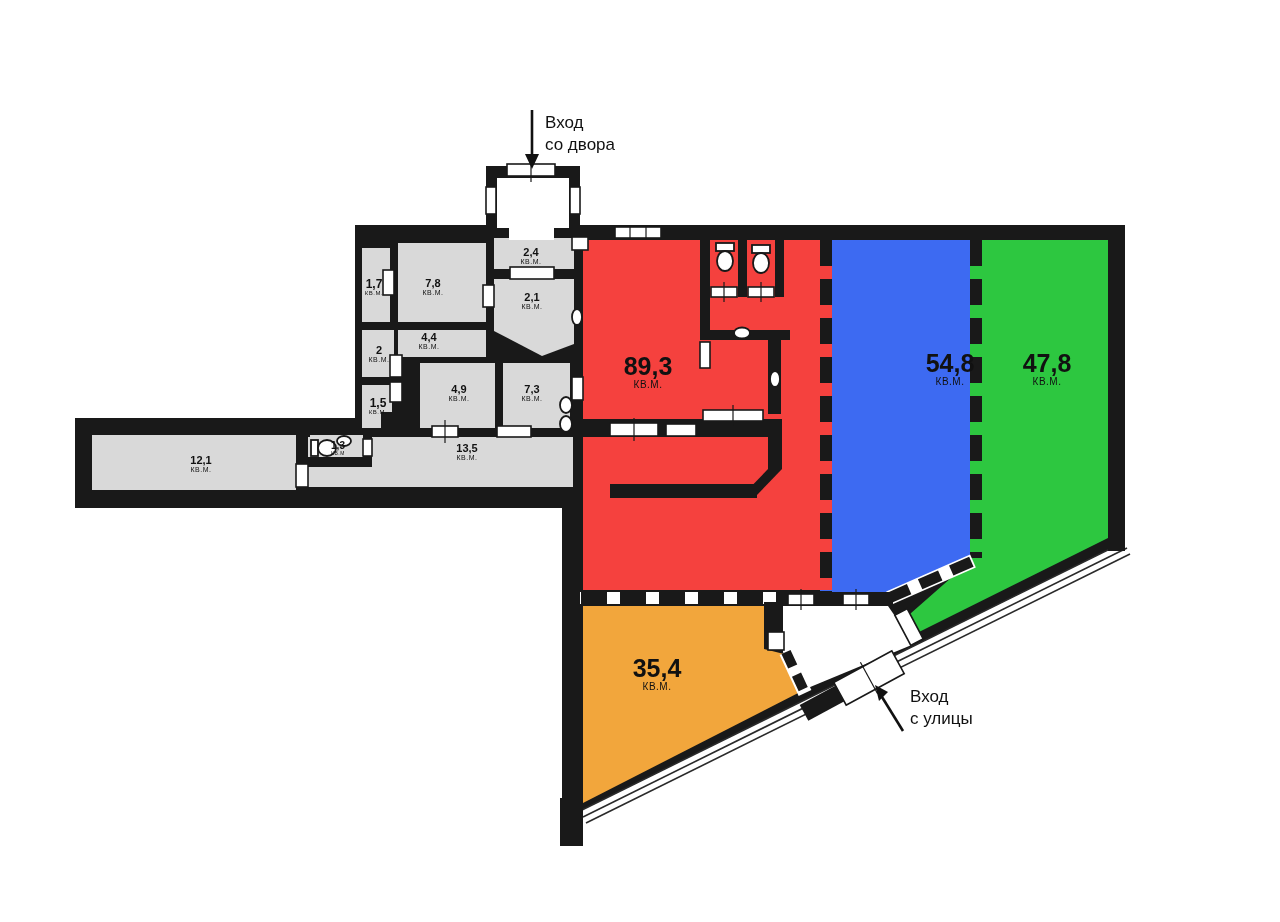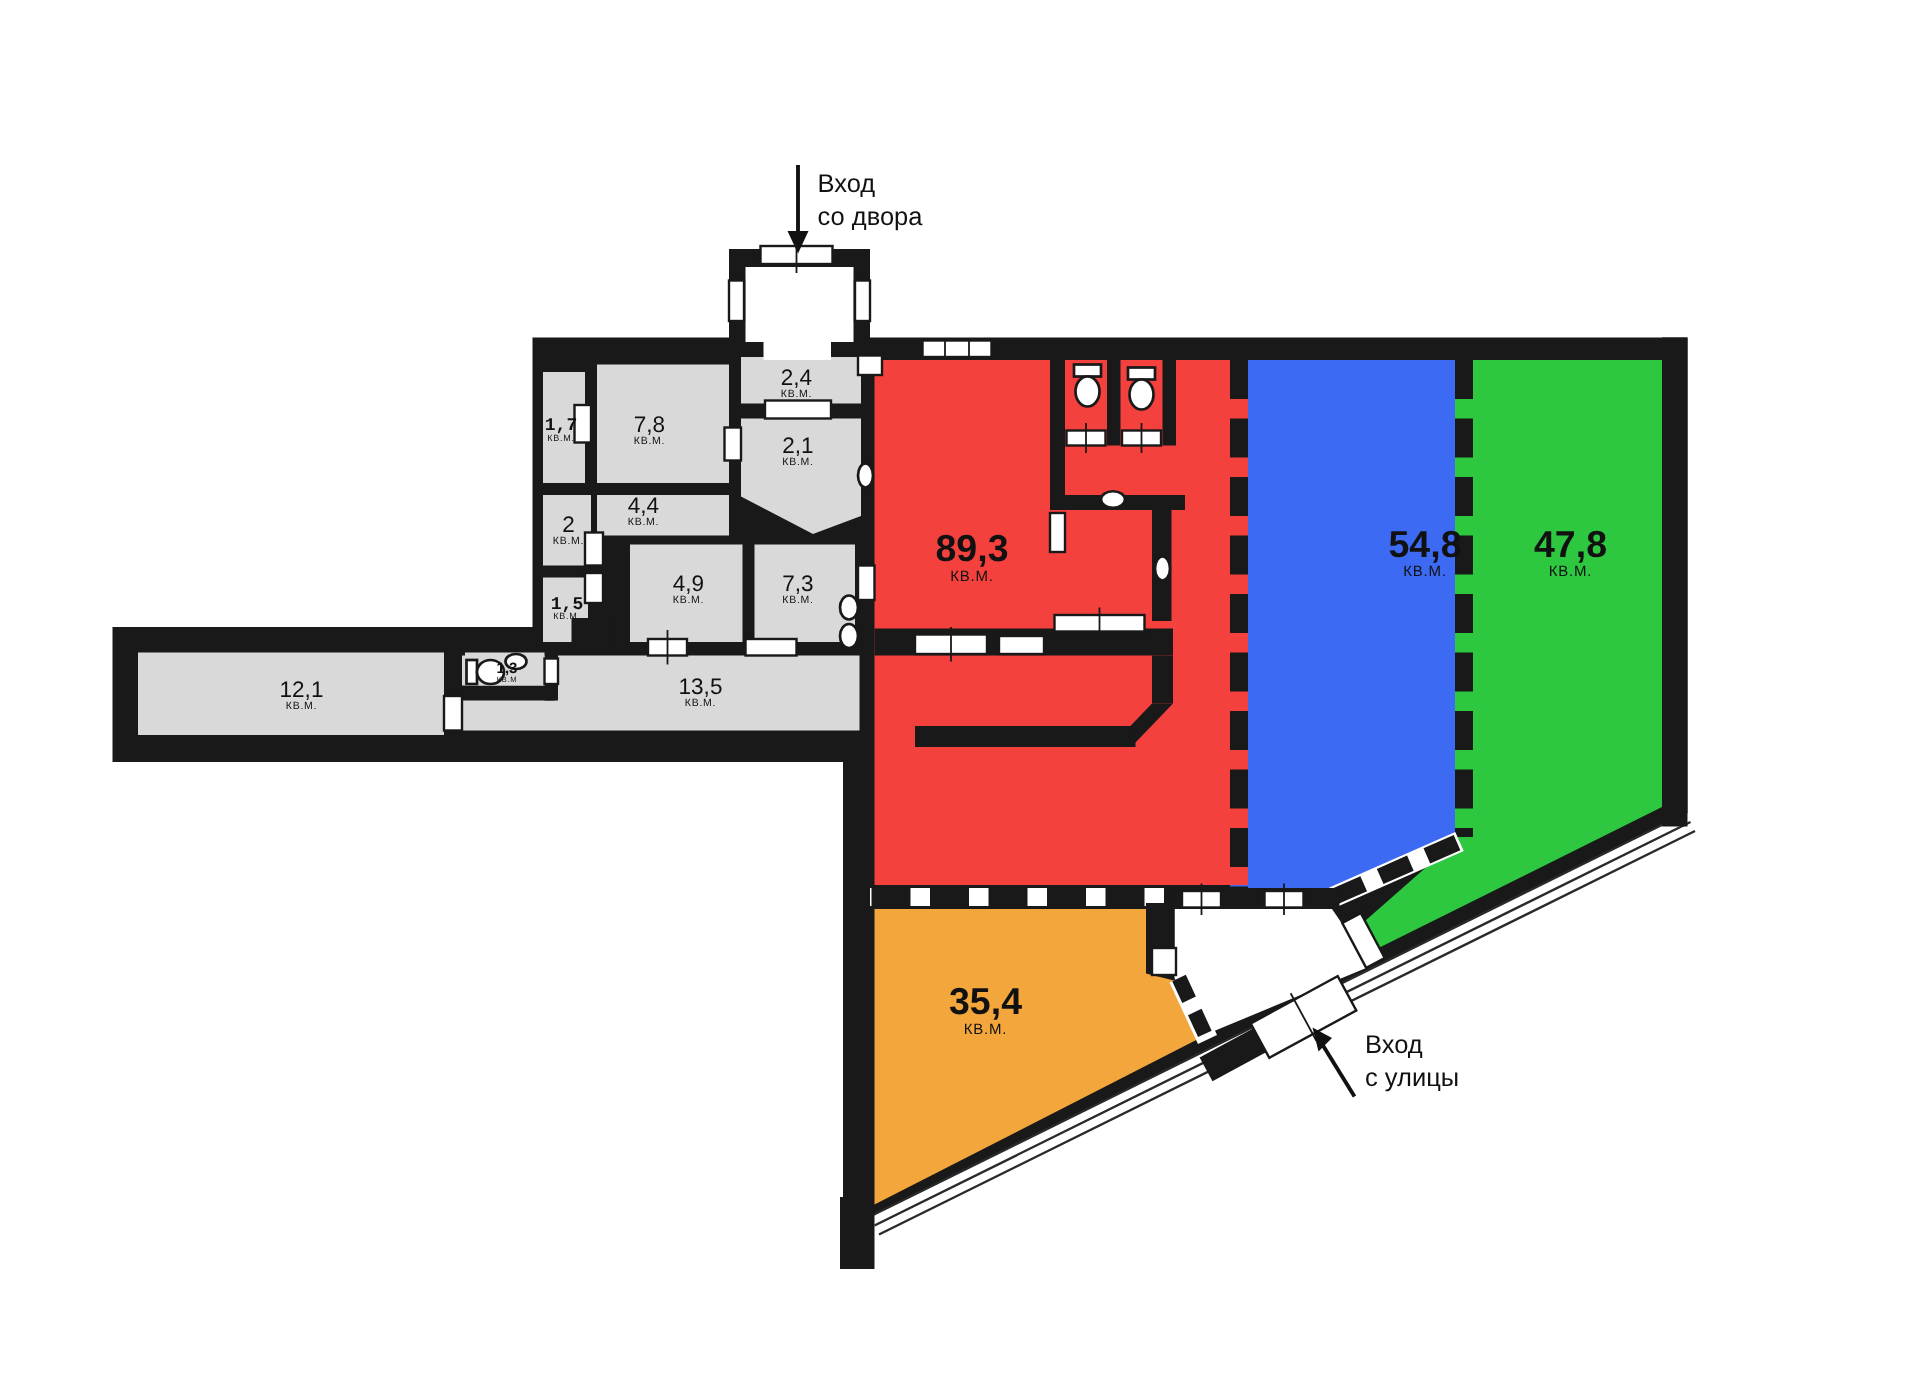--- a/index.html
+++ b/index.html
@@ -4,23 +4,23 @@
 <style>
   html,body{margin:0;padding:0;background:#fff;}
   .canvas{position:relative;width:1236px;height:922px;background:#fff;overflow:hidden;
           font-family:"Liberation Sans", sans-serif;padding-left:36px;}
   .canvas svg{position:absolute;left:0;top:0;}
   .area-label{position:absolute;transform:translate(-50%,-50%);text-align:center;color:#111;
               line-height:1.02;white-space:nowrap;pointer-events:none;}
   .area-label .unit{font-weight:400;text-transform:uppercase;letter-spacing:.5px;}
   .lbl-lg .num{font-size:25px;font-weight:600;}
   .lbl-lg .unit{font-size:10px;}
-  .lbl-md .num{font-size:15px;font-weight:400;}
+  .lbl-md .num{font-size:11px;font-weight:700;}
   .lbl-md .unit{font-size:7px;}
-  .lbl-sm .num{font-size:12px;font-weight:600;font-family:Liberation Mono, monospace;}
+  .lbl-sm .num{font-size:12px;font-weight:600;}
   .lbl-sm .unit{font-size:6px;}
   .lbl-xs .num{font-size:10px;font-weight:600;}
   .lbl-xs .unit{font-size:5px;}
   .entrance-label{position:absolute;font-size:17px;color:#111;line-height:1.3;white-space:nowrap;}
   
   .f-wall{fill:#191919;}
   .f-red{fill:#F5413E;}
   .f-blue{fill:#3D6AF2;}
   .f-green{fill:#2DC740;}
   .f-orange{fill:#F2A63C;}
@@ -235,21 +235,21 @@
       <div class="unit">кв.м.</div>
     </div>
   <div class="area-label lbl-md" style="left:201px;top:464px;">
     <div class="num">12,1</div>
       <div class="unit">кв.м.</div>
     </div>
   <div class="area-label lbl-xs" style="left:338px;top:449px;">
     <div class="num">1,3</div>
       <div class="unit">кв.м</div>
     </div>
-  <div class="area-label lbl-md" style="left:467px;top:462px;text-align:center;">
+  <div class="area-label lbl-md" style="left:467px;top:452px;text-align:center;">
     <div class="num">13,5</div>
       <div class="unit">кв.м.</div>
     </div>
   <div class="area-label lbl-lg" style="left:648px;top:372px;">
     <div class="num">89,3</div>
       <div class="unit">кв.м.</div>
     </div>
   <div class="area-label lbl-lg" style="left:902px;top:369px;margin-left:48px;">
     <div class="num">54,8</div>
       <div class="unit">кв.м.</div>

